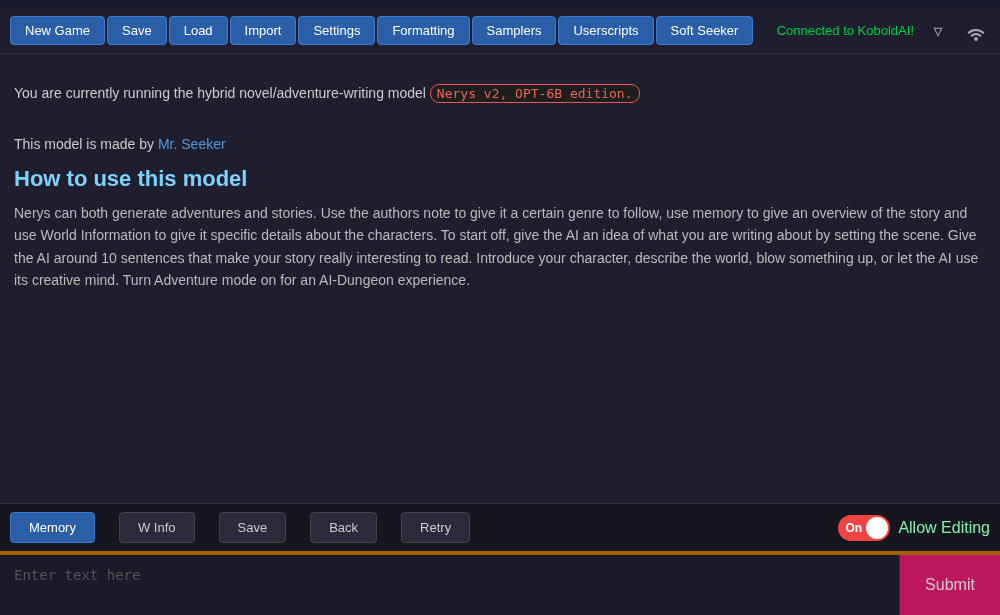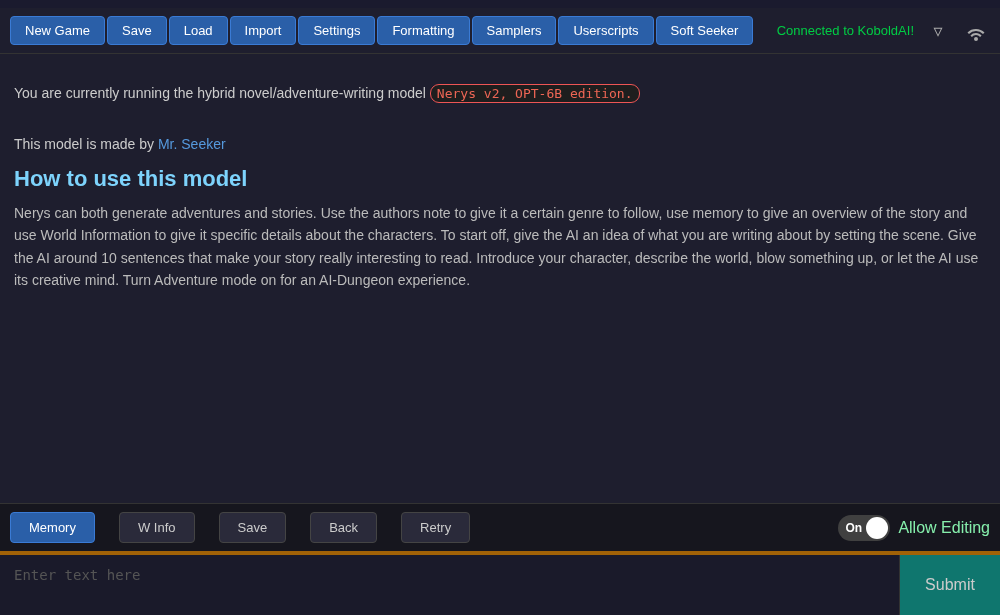--- a/index.html
+++ b/index.html
@@ -137,21 +137,21 @@
 
     .allow-editing-group {
       margin-left: auto;
       display: flex;
       align-items: center;
       gap: 8px;
     }
     .toggle-track {
       width: 52px;
       height: 26px;
-      background: #404040;
+      background: #ef4444;
       border-radius: 13px;
       position: relative;
       cursor: pointer;
       display: flex;
       align-items: center;
     }
     .toggle-on-label {
       color: #fff;
       font-size: 12px;
       font-weight: bold;
@@ -185,21 +185,21 @@
       border-right: 1px solid #333;
       color: #aaa;
       font-size: 14px;
       padding: 12px 14px;
       resize: none;
       outline: none;
       height: 60px;
     }
     .story-input::placeholder { color: #555; }
     .submit-btn {
-      background: #0f766e;
+      background: #be185d;
       color: #ccc;
       border: none;
       width: 100px;
       font-size: 16px;
       cursor: pointer;
       font-weight: normal;
     }
   </style>
 </head>
 <body>

